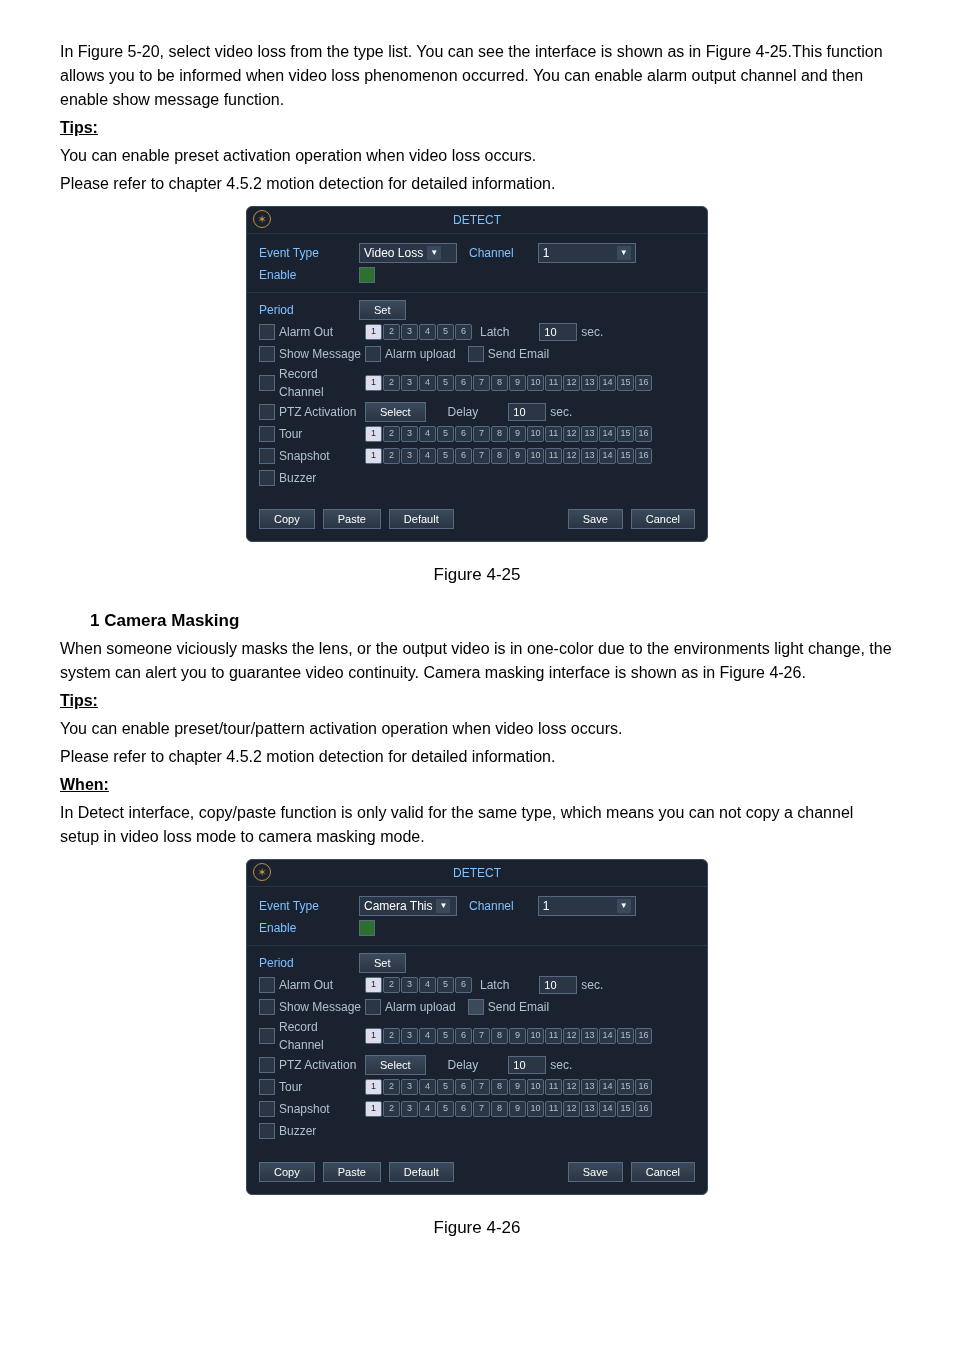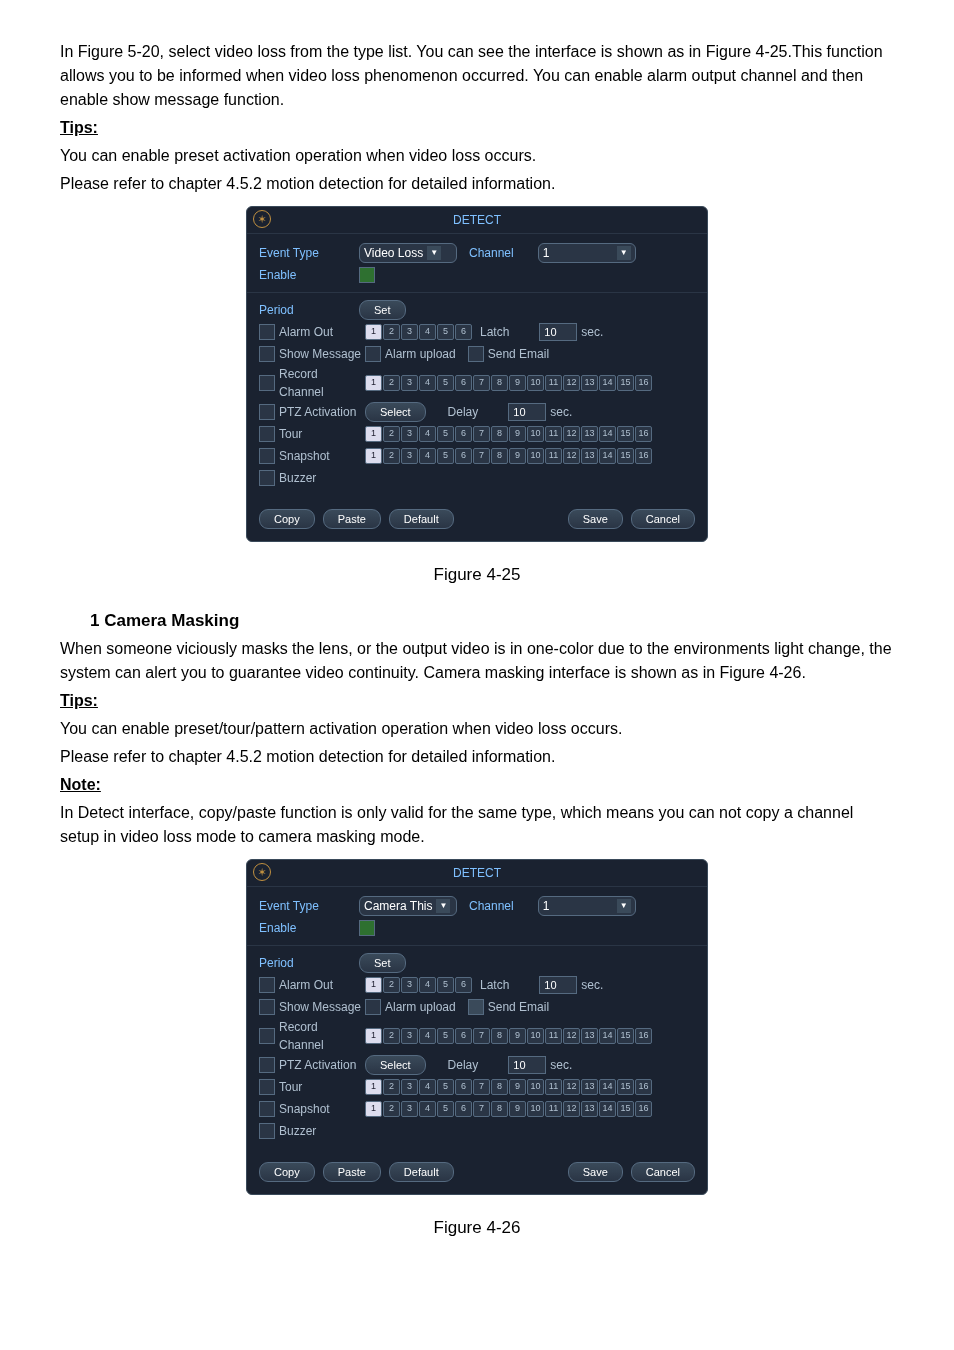--- a/index.html
+++ b/index.html
@@ -49,21 +49,21 @@
   .row { display: flex; align-items: center; margin: 0 0; min-height: 22px; }
   .lbl { width: 100px; flex-shrink: 0; }
   .sel {
     background: #2a3545;
     border: 1px solid #556a80;
     color: #fff;
     height: 18px;
     display: inline-flex;
     align-items: center;
     padding: 0 4px;
-    border-radius: 6px;
+    border-radius: 0;
     position: relative;
   }
   .sel .tri {
     margin-left: 4px;
     width: 14px; height: 14px;
     background: #3a4a5a;
     display: inline-flex;
     align-items: center;
     justify-content: center;
     font-size: 8px;
@@ -93,21 +93,21 @@
     justify-content: center;
     border-radius: 2px;
   }
   .ch.on { background: #dde; color: #223; }
   .btn {
     background: linear-gradient(#3a4a5a,#2a3545);
     border: 1px solid #556a80;
     color: #fff;
     height: 18px;
     padding: 0 14px;
-    border-radius: 9px;
+    border-radius: 0;
     display: inline-flex;
     align-items: center;
     font-size: 11px;
   }
   .inp {
     background: #2a3545;
     border: 1px solid #556a80;
     color: #fff;
     height: 16px;
     width: 28px;
@@ -274,21 +274,21 @@
   </div>
 </div>
 
 <div class="fig-caption">Figure 4-25</div>
 
 <div class="section-title">1 Camera Masking</div>
 <p>When someone viciously masks the lens, or the output video is in one-color due to the environments light change, the system can alert you to guarantee video continuity. Camera masking interface is shown as in Figure 4-26.</p>
 <p class="bold">Tips:</p>
 <p>You can enable preset/tour/pattern activation operation when video loss occurs.</p>
 <p>Please refer to chapter 4.5.2 motion detection for detailed information.</p>
-<p class="bold">Note:</p>
+<p class="bold">When:</p>
 <p>In Detect interface, copy/paste function is only valid for the same type, which means you can not copy a channel setup in video loss mode to camera masking mode.</p>
 
 <div class="dvr">
   <div class="dvr-title">
     <span class="dvr-title-icon">✶</span>
     <span>DETECT</span>
   </div>
   <div class="dvr-body">
     <div class="row">
       <span class="lbl" style="color:#7fc0ff">Event Type</span>

